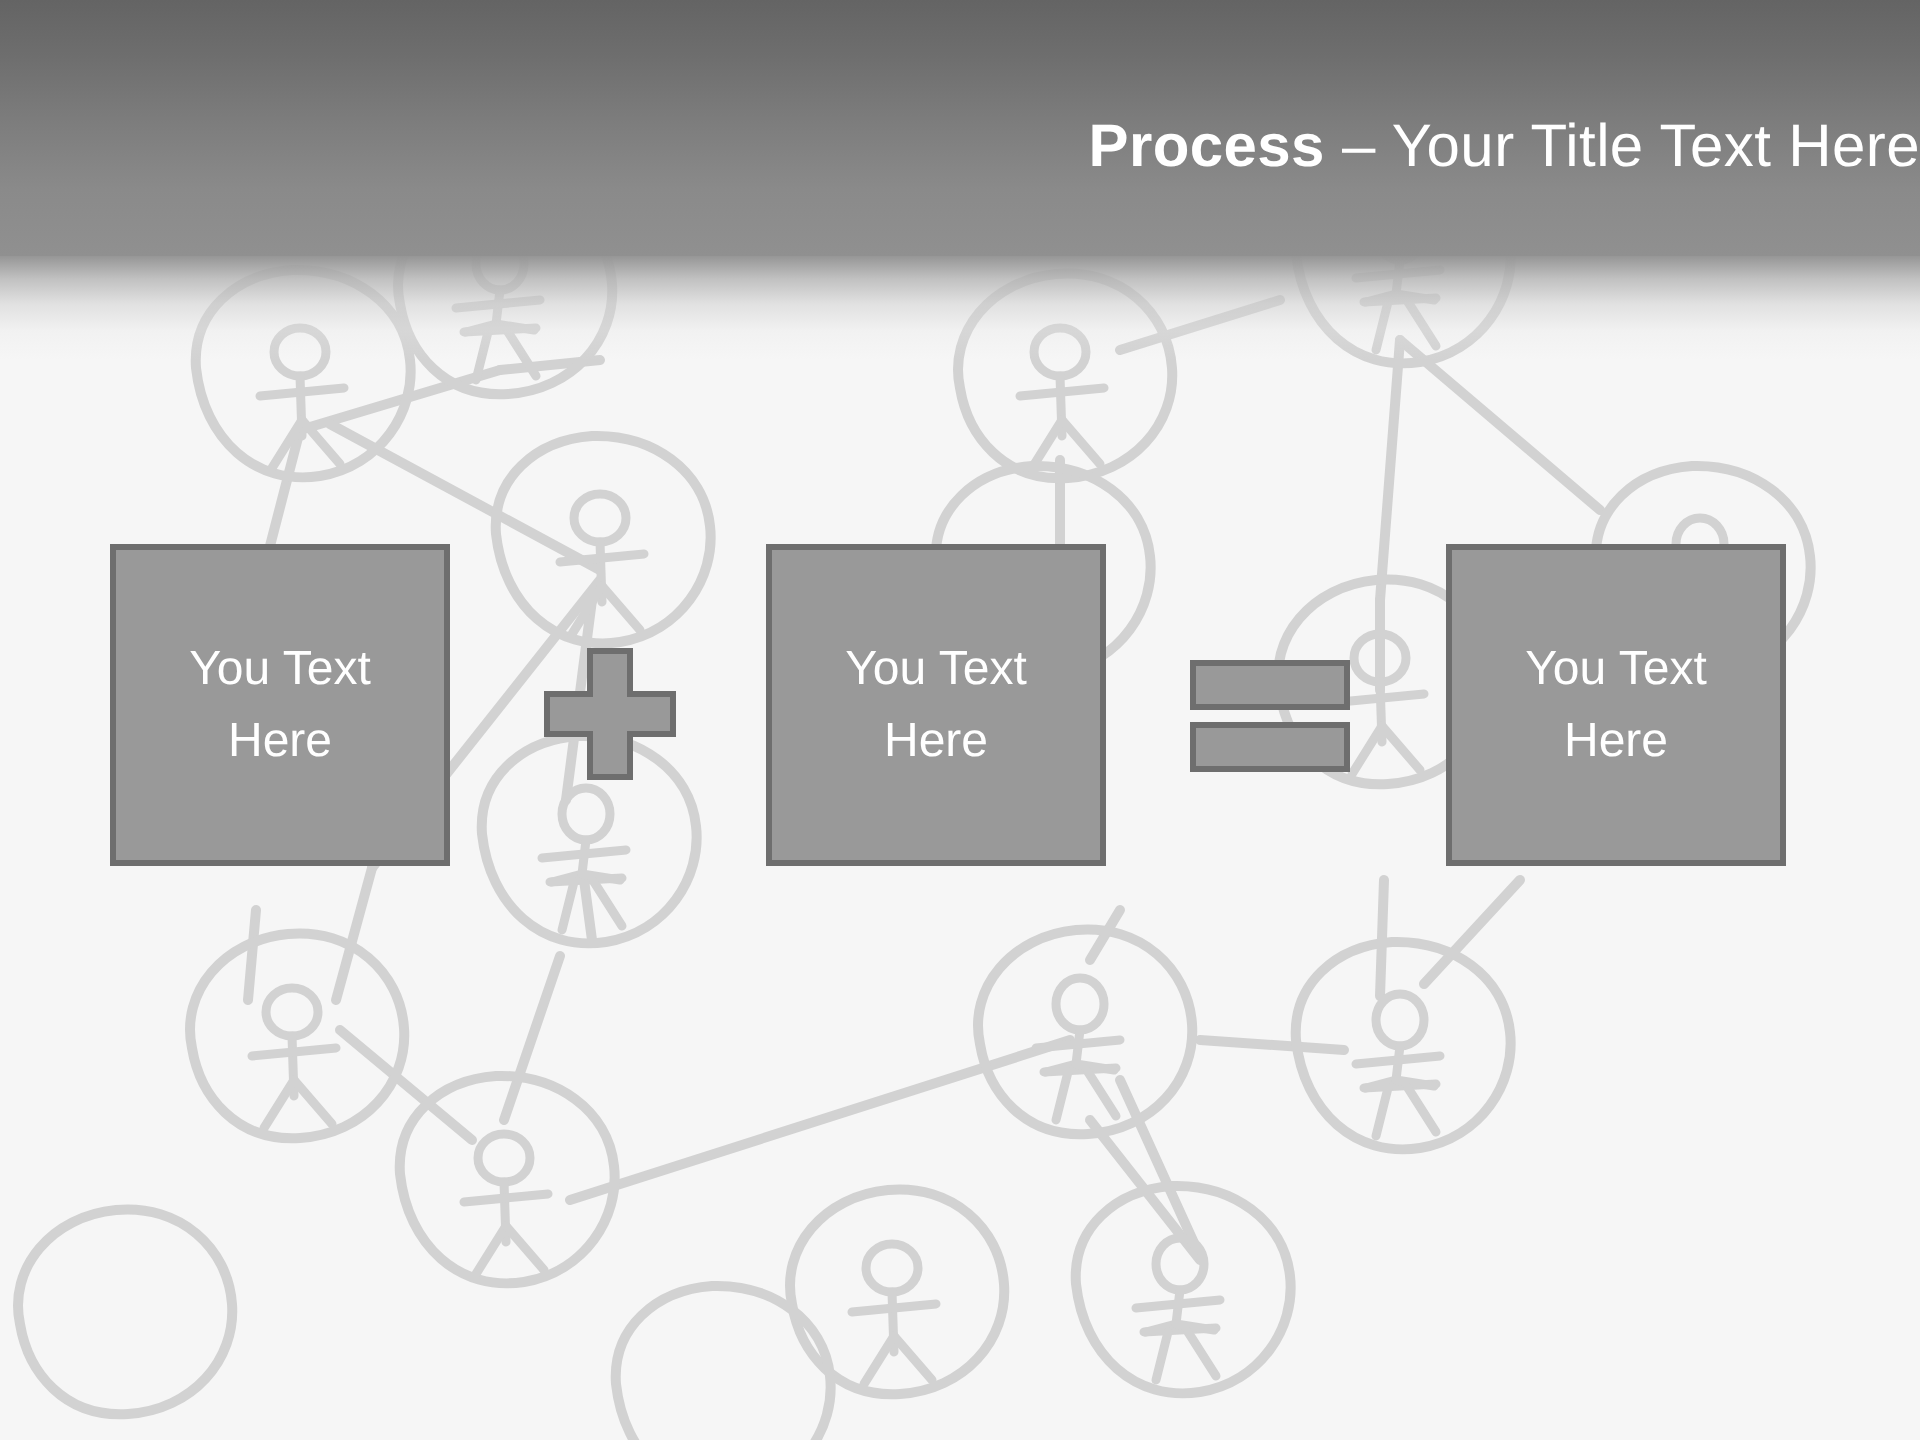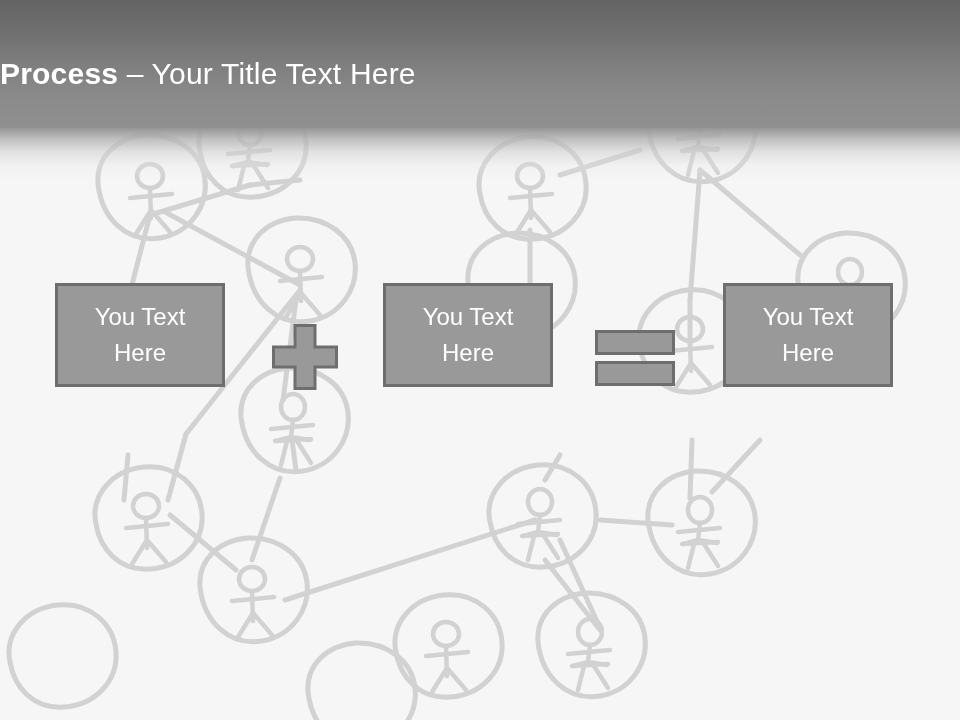--- a/index.html
+++ b/index.html
@@ -56,21 +56,21 @@
         rgba(205,205,205,0.52) 46%,
         rgba(228,228,228,0.26) 72%,
         rgba(246,246,246,0) 100%);
   }
 
   #page-title {
     position: absolute;
     left: 0;
     top: 55px;
     width: 960px;
-    text-align: left;
+    text-align: right;
     z-index: 4;
     color: #ffffff;
     font-size: 30px;
     line-height: 38px;
     letter-spacing: 0.2px;
     white-space: nowrap;
   }
   #page-title .t-strong { font-weight: bold; }
   #page-title .t-light  { font-weight: normal; }
   #page-title .t-dash   { font-weight: normal; }
@@ -83,22 +83,22 @@
     background: #999999;
     border: 3px solid #6e6e6e;
     display: flex;
     align-items: center;
     justify-content: center;
     text-align: center;
     color: #ffffff;
     font-size: 24px;
     line-height: 36px;
     width: 170px;
-    height: 104px;
-    top: 283px;
+    height: 161px;
+    top: 272px;
   }
   #proc-box-1 { left: 55px; }
   #proc-box-2 { left: 383px; }
   #proc-box-3 { left: 723px; }
 
   .proc-box-label { display: block; padding: 0 10px; }
 
   
   #op-plus {
     position: absolute;

